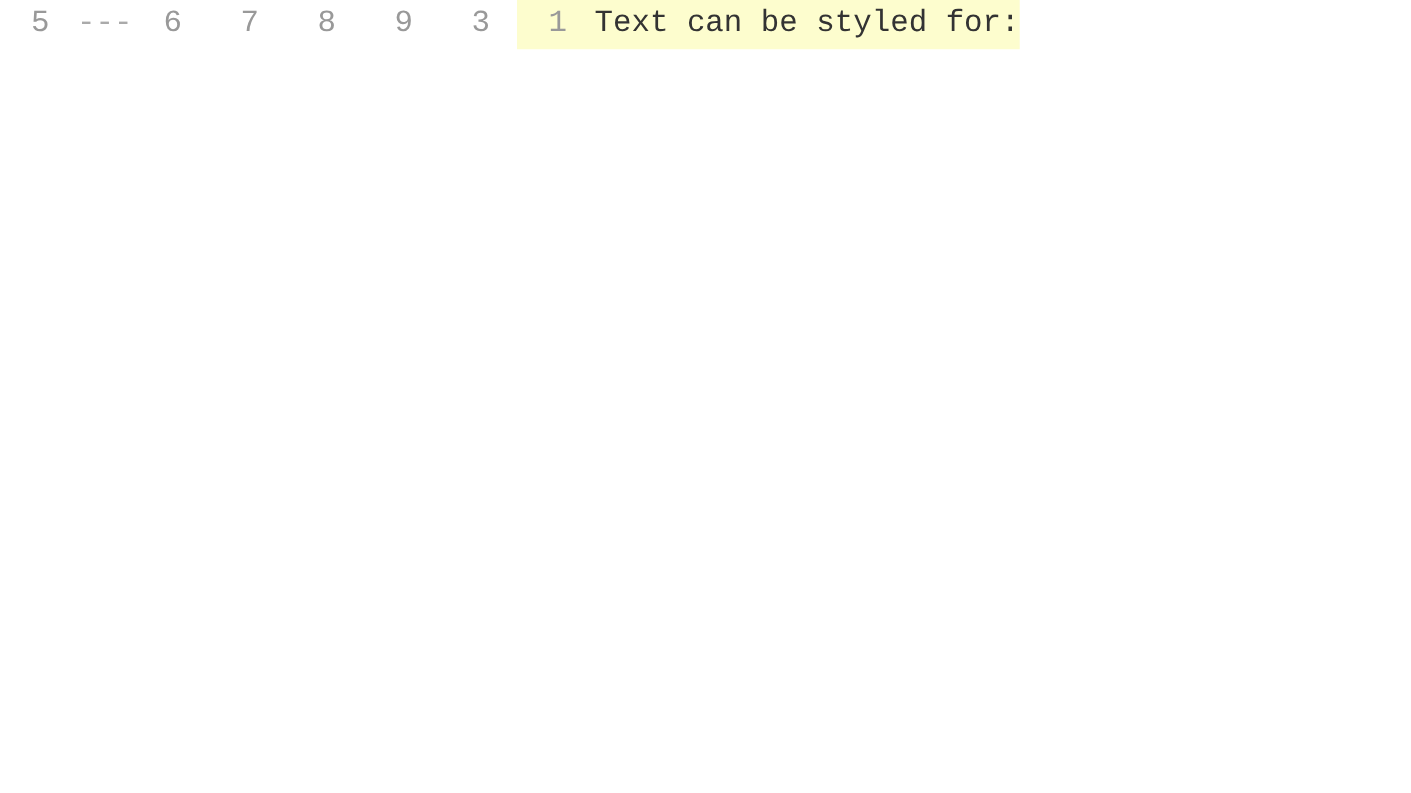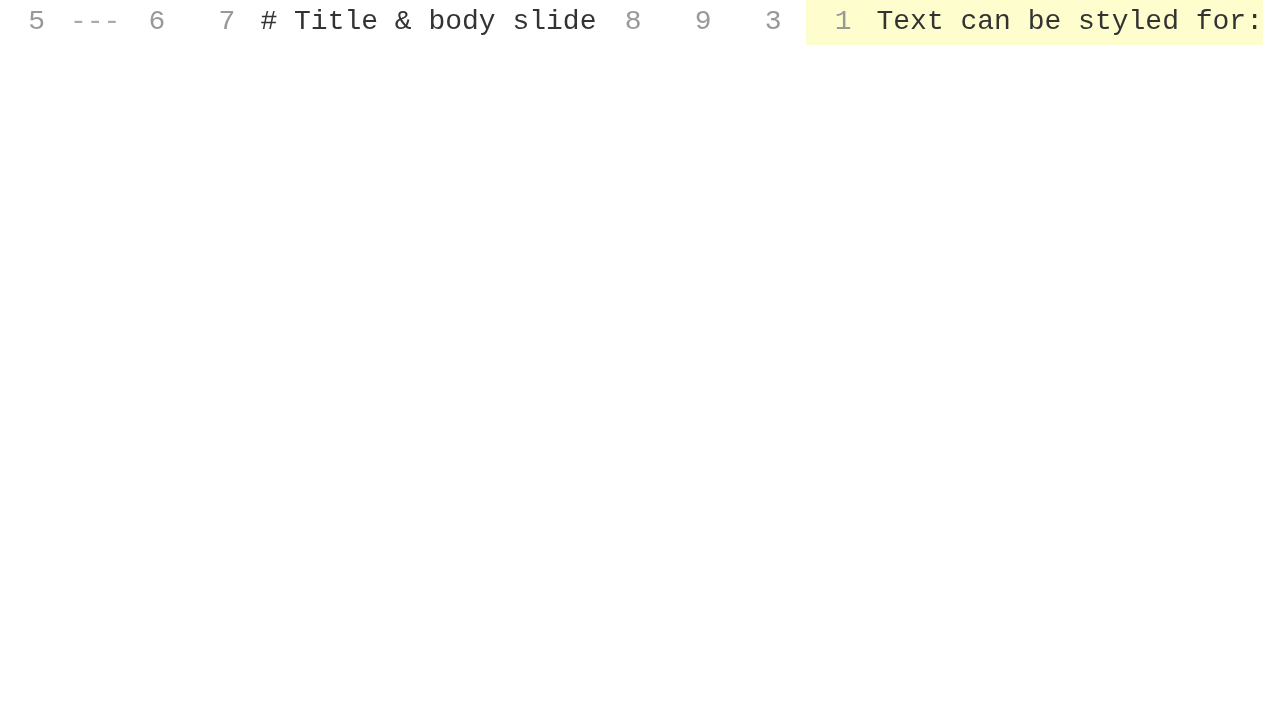--- a/index.html
+++ b/index.html
@@ -53,21 +53,20 @@
 <div class="line">
       <div class="line-number">5</div>
       <div class="line-content"><span><span class="dim">---</span></span></div>
     </div>
     <div class="line">
       <div class="line-number">6</div>
       <div class="line-content"><span></span></div>
     </div>
     <div class="line">
       <div class="line-number">7</div>
-      <div class="line-content"><span><span># Title &amp; body slide</span></span></div>
     </div>
     <div class="line">
       <div class="line-number">8</div>
       <div class="line-content"><span></span></div>
     </div>
     <div class="line">
       <div class="line-number">9</div>
     </div>
     <div class="line">
       <div class="line-number">3</div>

